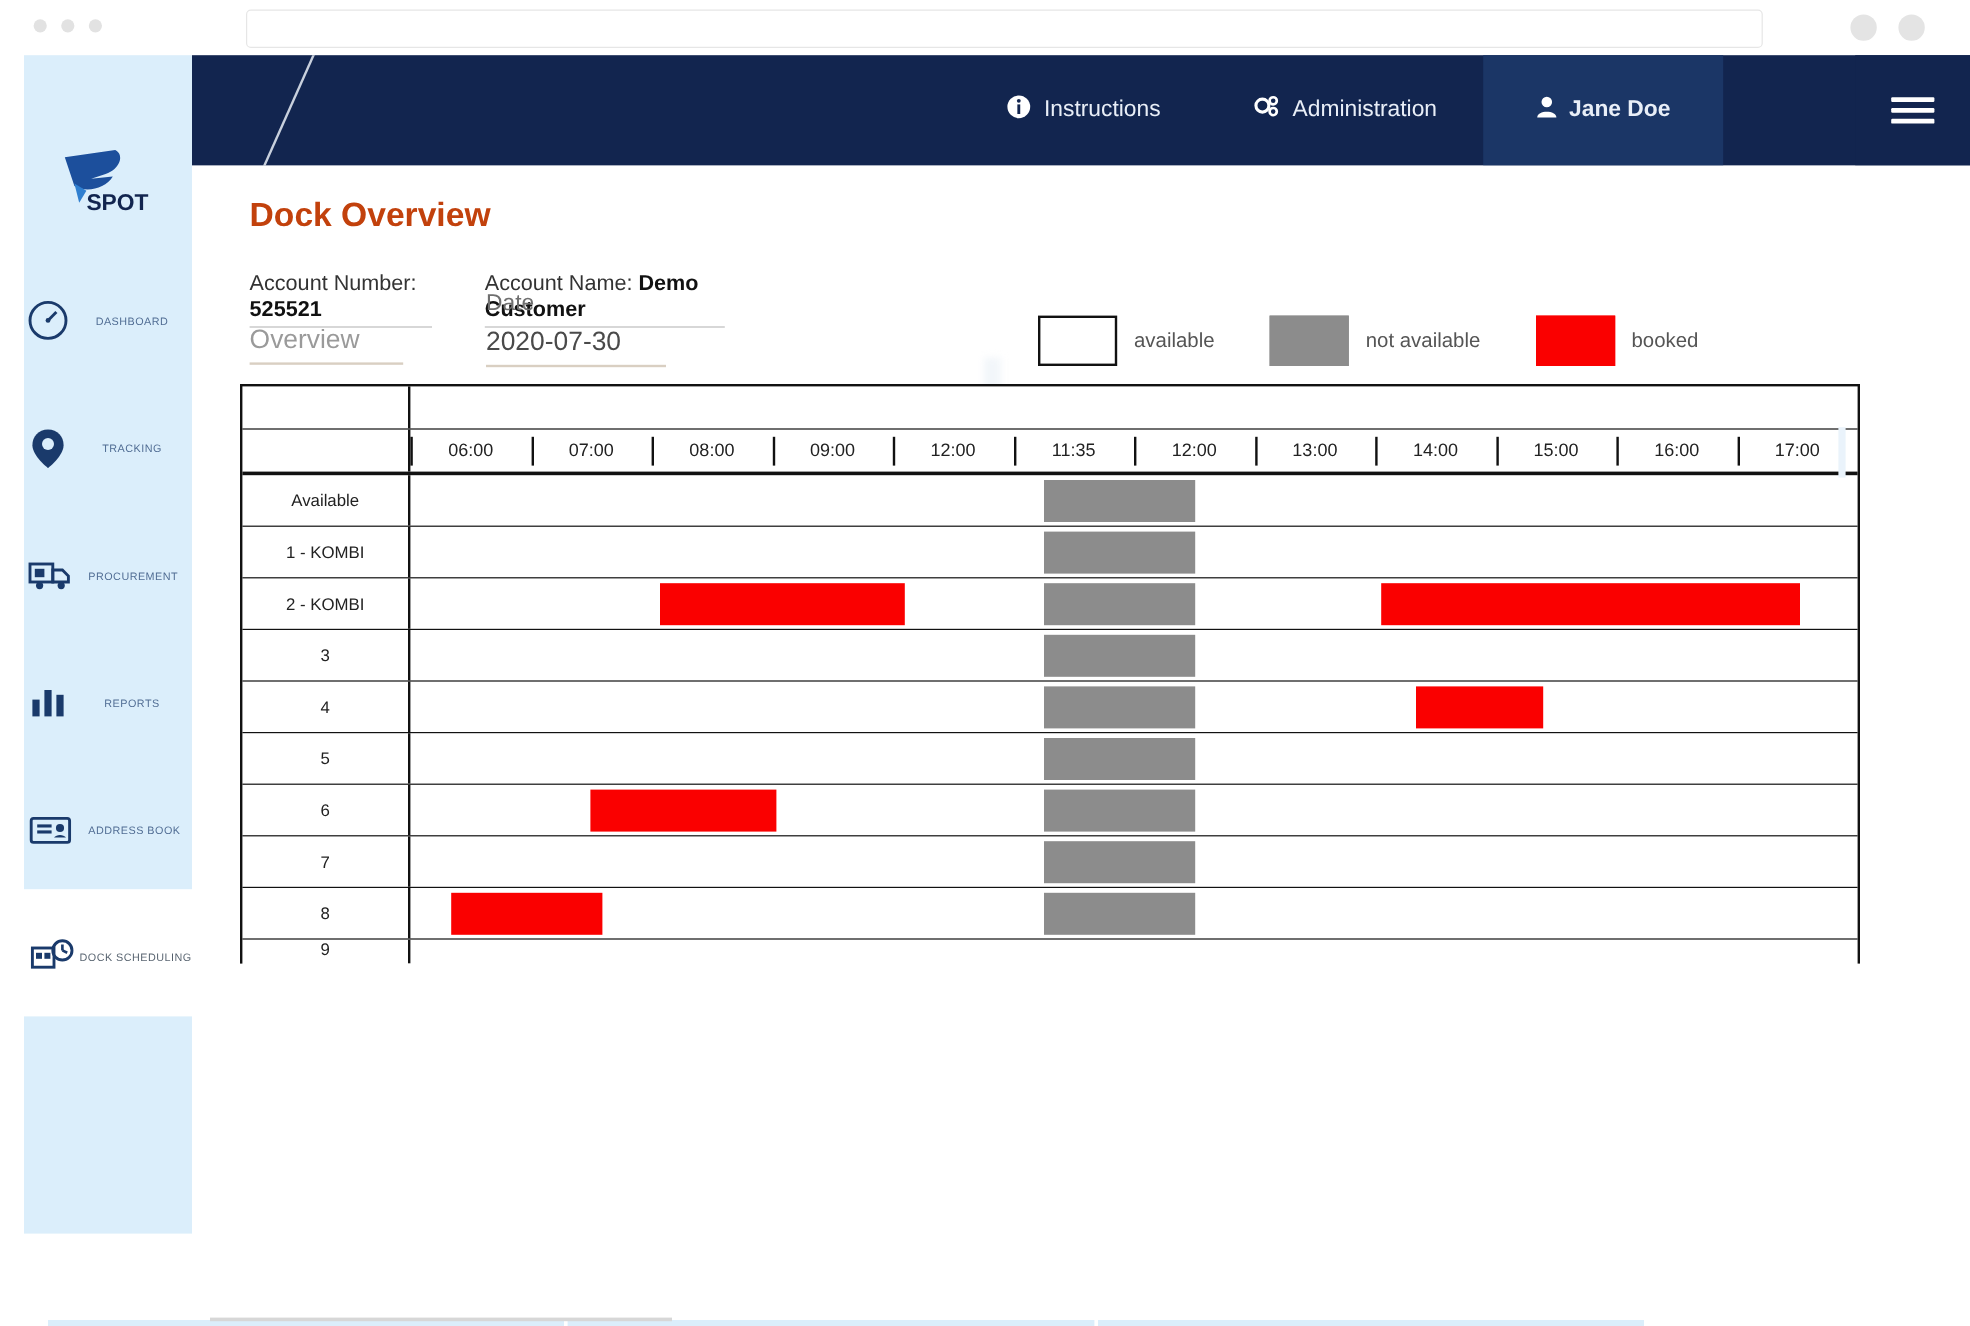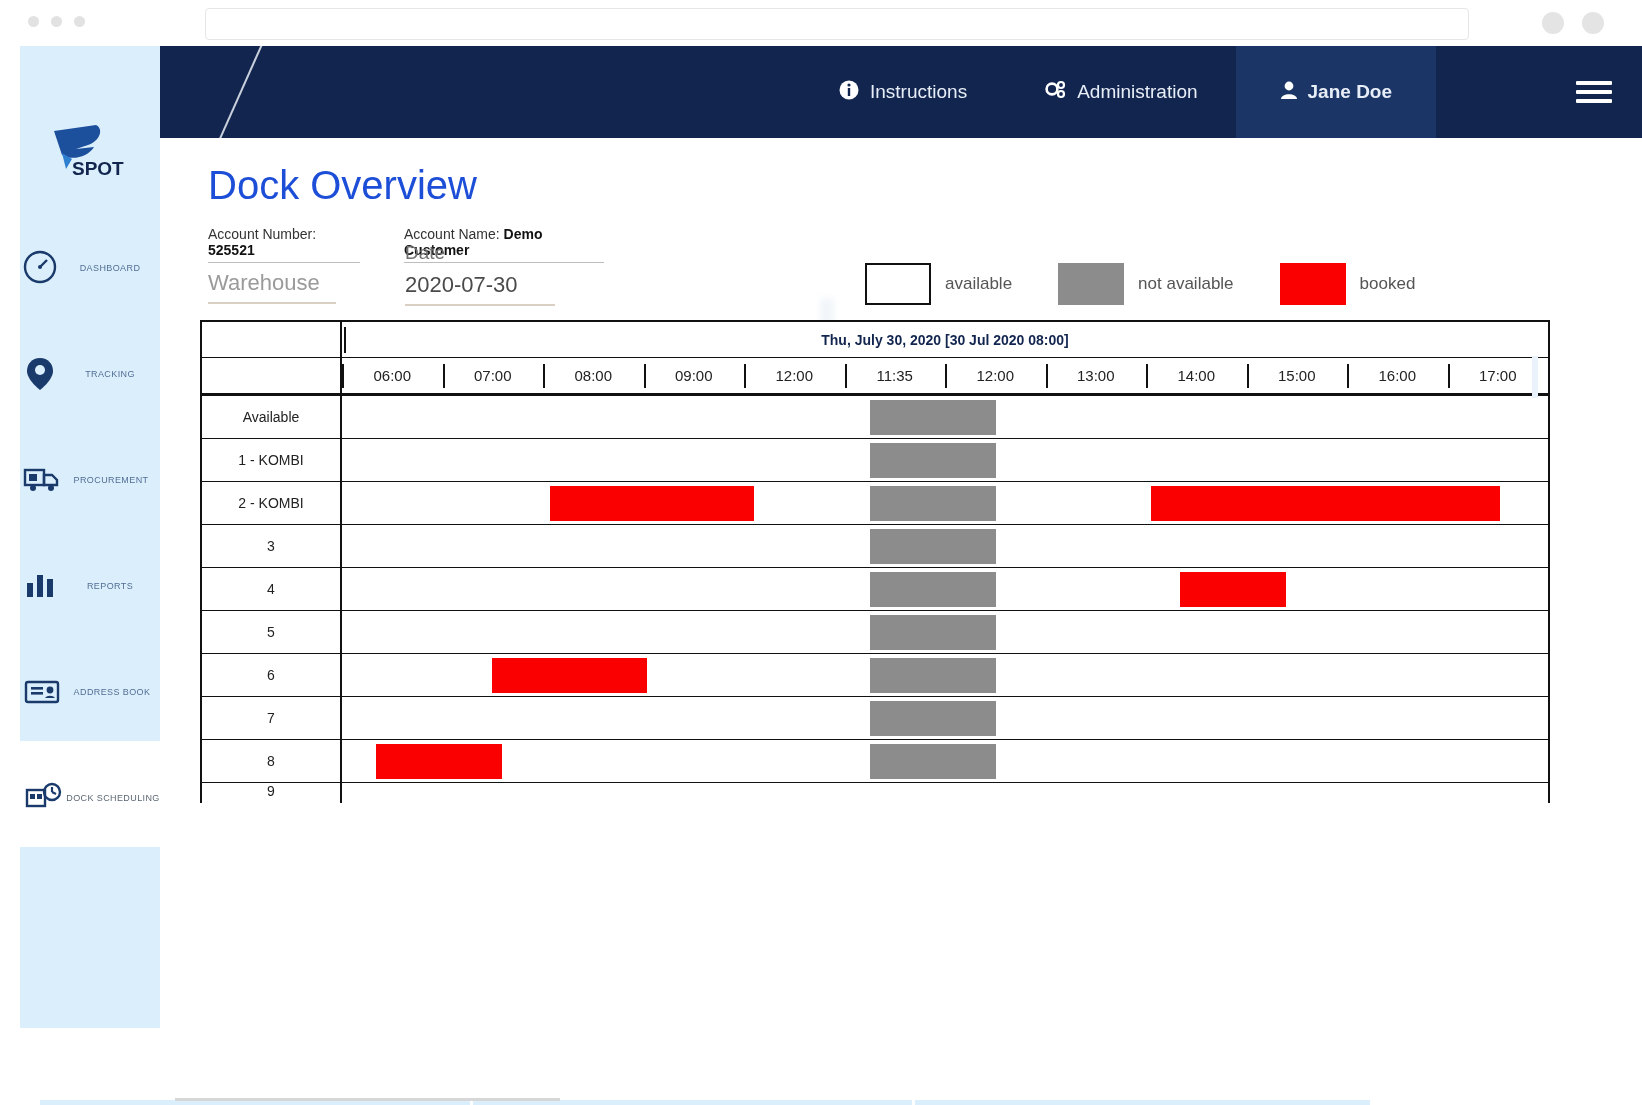--- a/index.html
+++ b/index.html
@@ -78,24 +78,24 @@
     position:absolute;right:0;top:0;width:96px;height:92px;background:#12254f;
     display:flex;align-items:center;justify-content:center;cursor:pointer;
   }
   .burger span{display:block;width:36px;height:4px;background:#fff;margin:5px 0;border-radius:1px;}
 
   
   .content{
     position:absolute;left:160px;top:92px;width:1482px;height:890px;background:#fff;
   }
   .page-title{
-    position:absolute;left:48px;top:25px;font-size:40px;font-weight:normal;color:#1d4ed8;
+    position:absolute;left:48px;top:25px;font-size:28px;font-weight:bold;color:#c2410c;
   }
   .acct-line{
-    position:absolute;left:48px;top:88px;width:700px;height:22px;font-size:14px;color:#333;
+    position:absolute;left:48px;top:88px;width:700px;height:22px;font-size:18px;color:#333;
     filter:blur(.5px);
   }
   .acct-line .k{color:#333;}
   .acct-line .v{font-weight:bold;color:#111;}
   .acct-box1{position:absolute;left:0;top:0;width:152px;border-bottom:1px solid #bdbdbd;padding-bottom:4px;}
   .acct-box2{position:absolute;left:196px;top:0;width:200px;border-bottom:1px solid #bdbdbd;padding-bottom:4px;}
 
   .field-wh{
     position:absolute;left:48px;top:132px;width:128px;
     border-bottom:2px solid #d9cfc2;padding-bottom:6px;
@@ -337,21 +337,21 @@
       <div class="acct-box1">
         <span class="k">Account Number:</span>
         <span class="v">525521</span>
       </div>
       <div class="acct-box2">
         <span class="k">Account Name:</span>
         <span class="v">Demo Customer</span>
       </div>
     </div>
 
-    <div class="field-wh">Warehouse</div>
+    <div class="field-wh">Overview</div>
 
     <div class="field-date-label">Date</div>
     <div class="field-date">2020-07-30</div>
 
     <div class="legend">
       <div class="lg">
         <div class="sw"></div>
         <div class="txt">available</div>
       </div>
       <div class="lg">
@@ -360,21 +360,20 @@
       </div>
       <div class="lg">
         <div class="sw bk"></div>
         <div class="txt">booked</div>
       </div>
     </div>
 
     <div class="sched">
       <div class="sched-head-row">
         <div class="corner"></div>
-        <div class="daylabel">Thu, July 30, 2020 [30 Jul 2020 08:00]</div>
       </div>
       <div class="sched-time-row">
         <div class="corner"></div>
         <div class="times" id="time-header">
             <div class="tcell">06:00</div>
             <div class="tcell">07:00</div>
             <div class="tcell">08:00</div>
             <div class="tcell">09:00</div>
             <div class="tcell">12:00</div>
             <div class="tcell">11:35</div>

